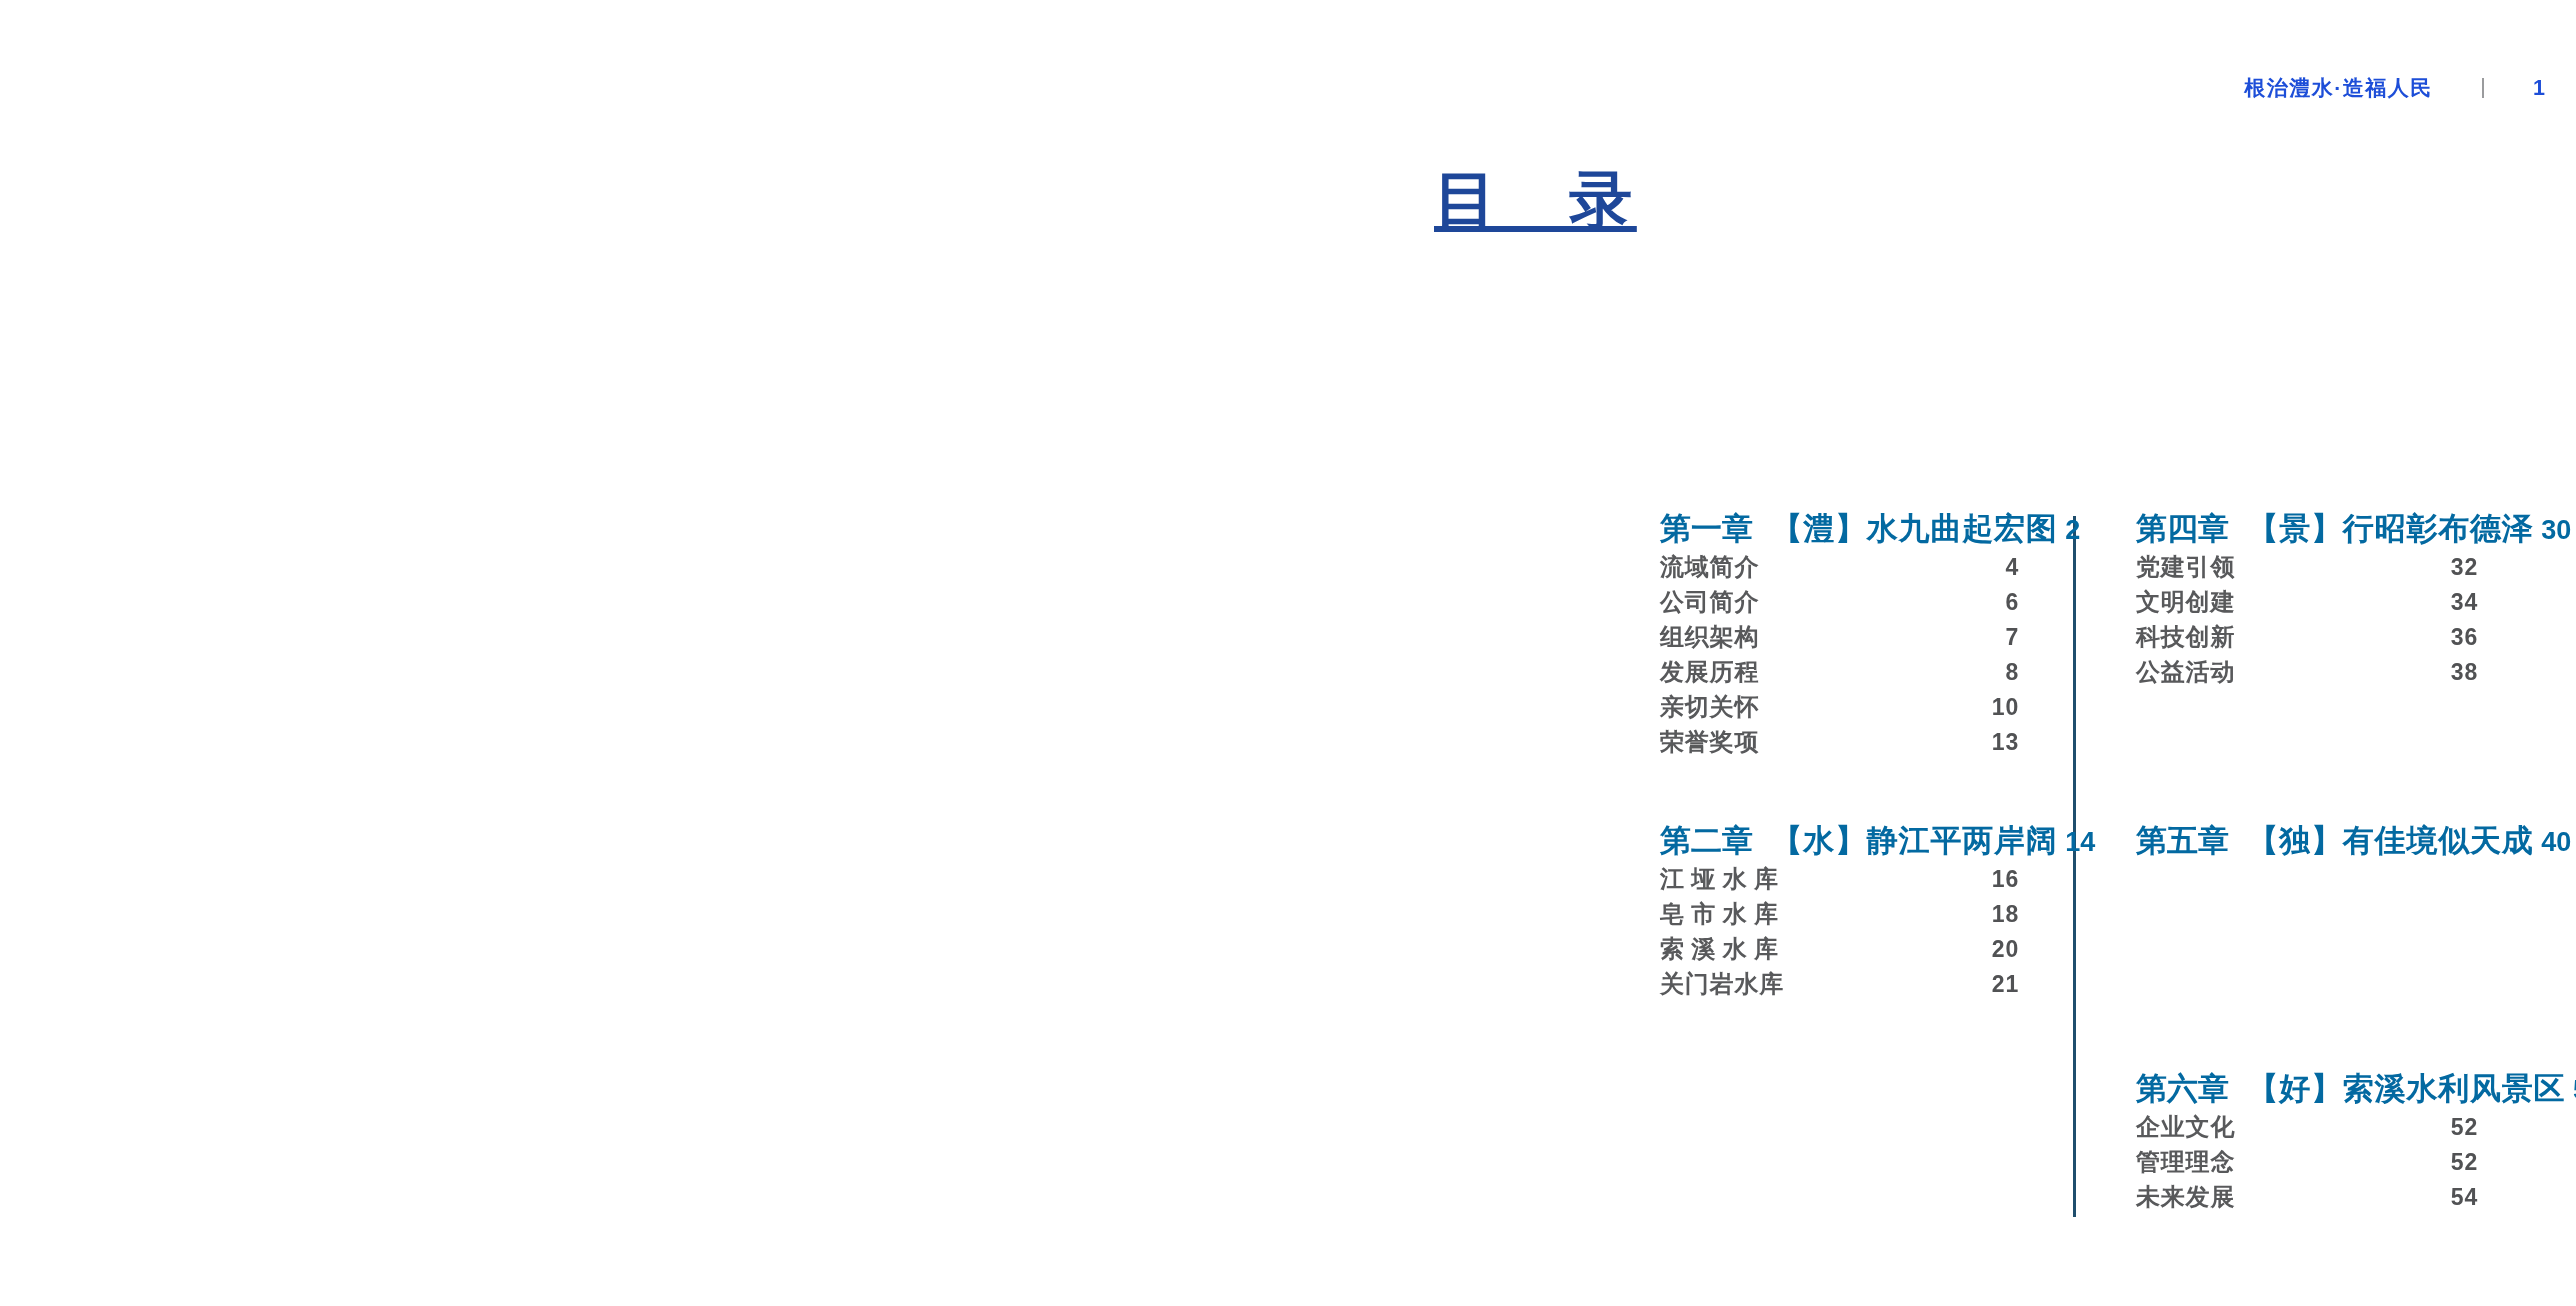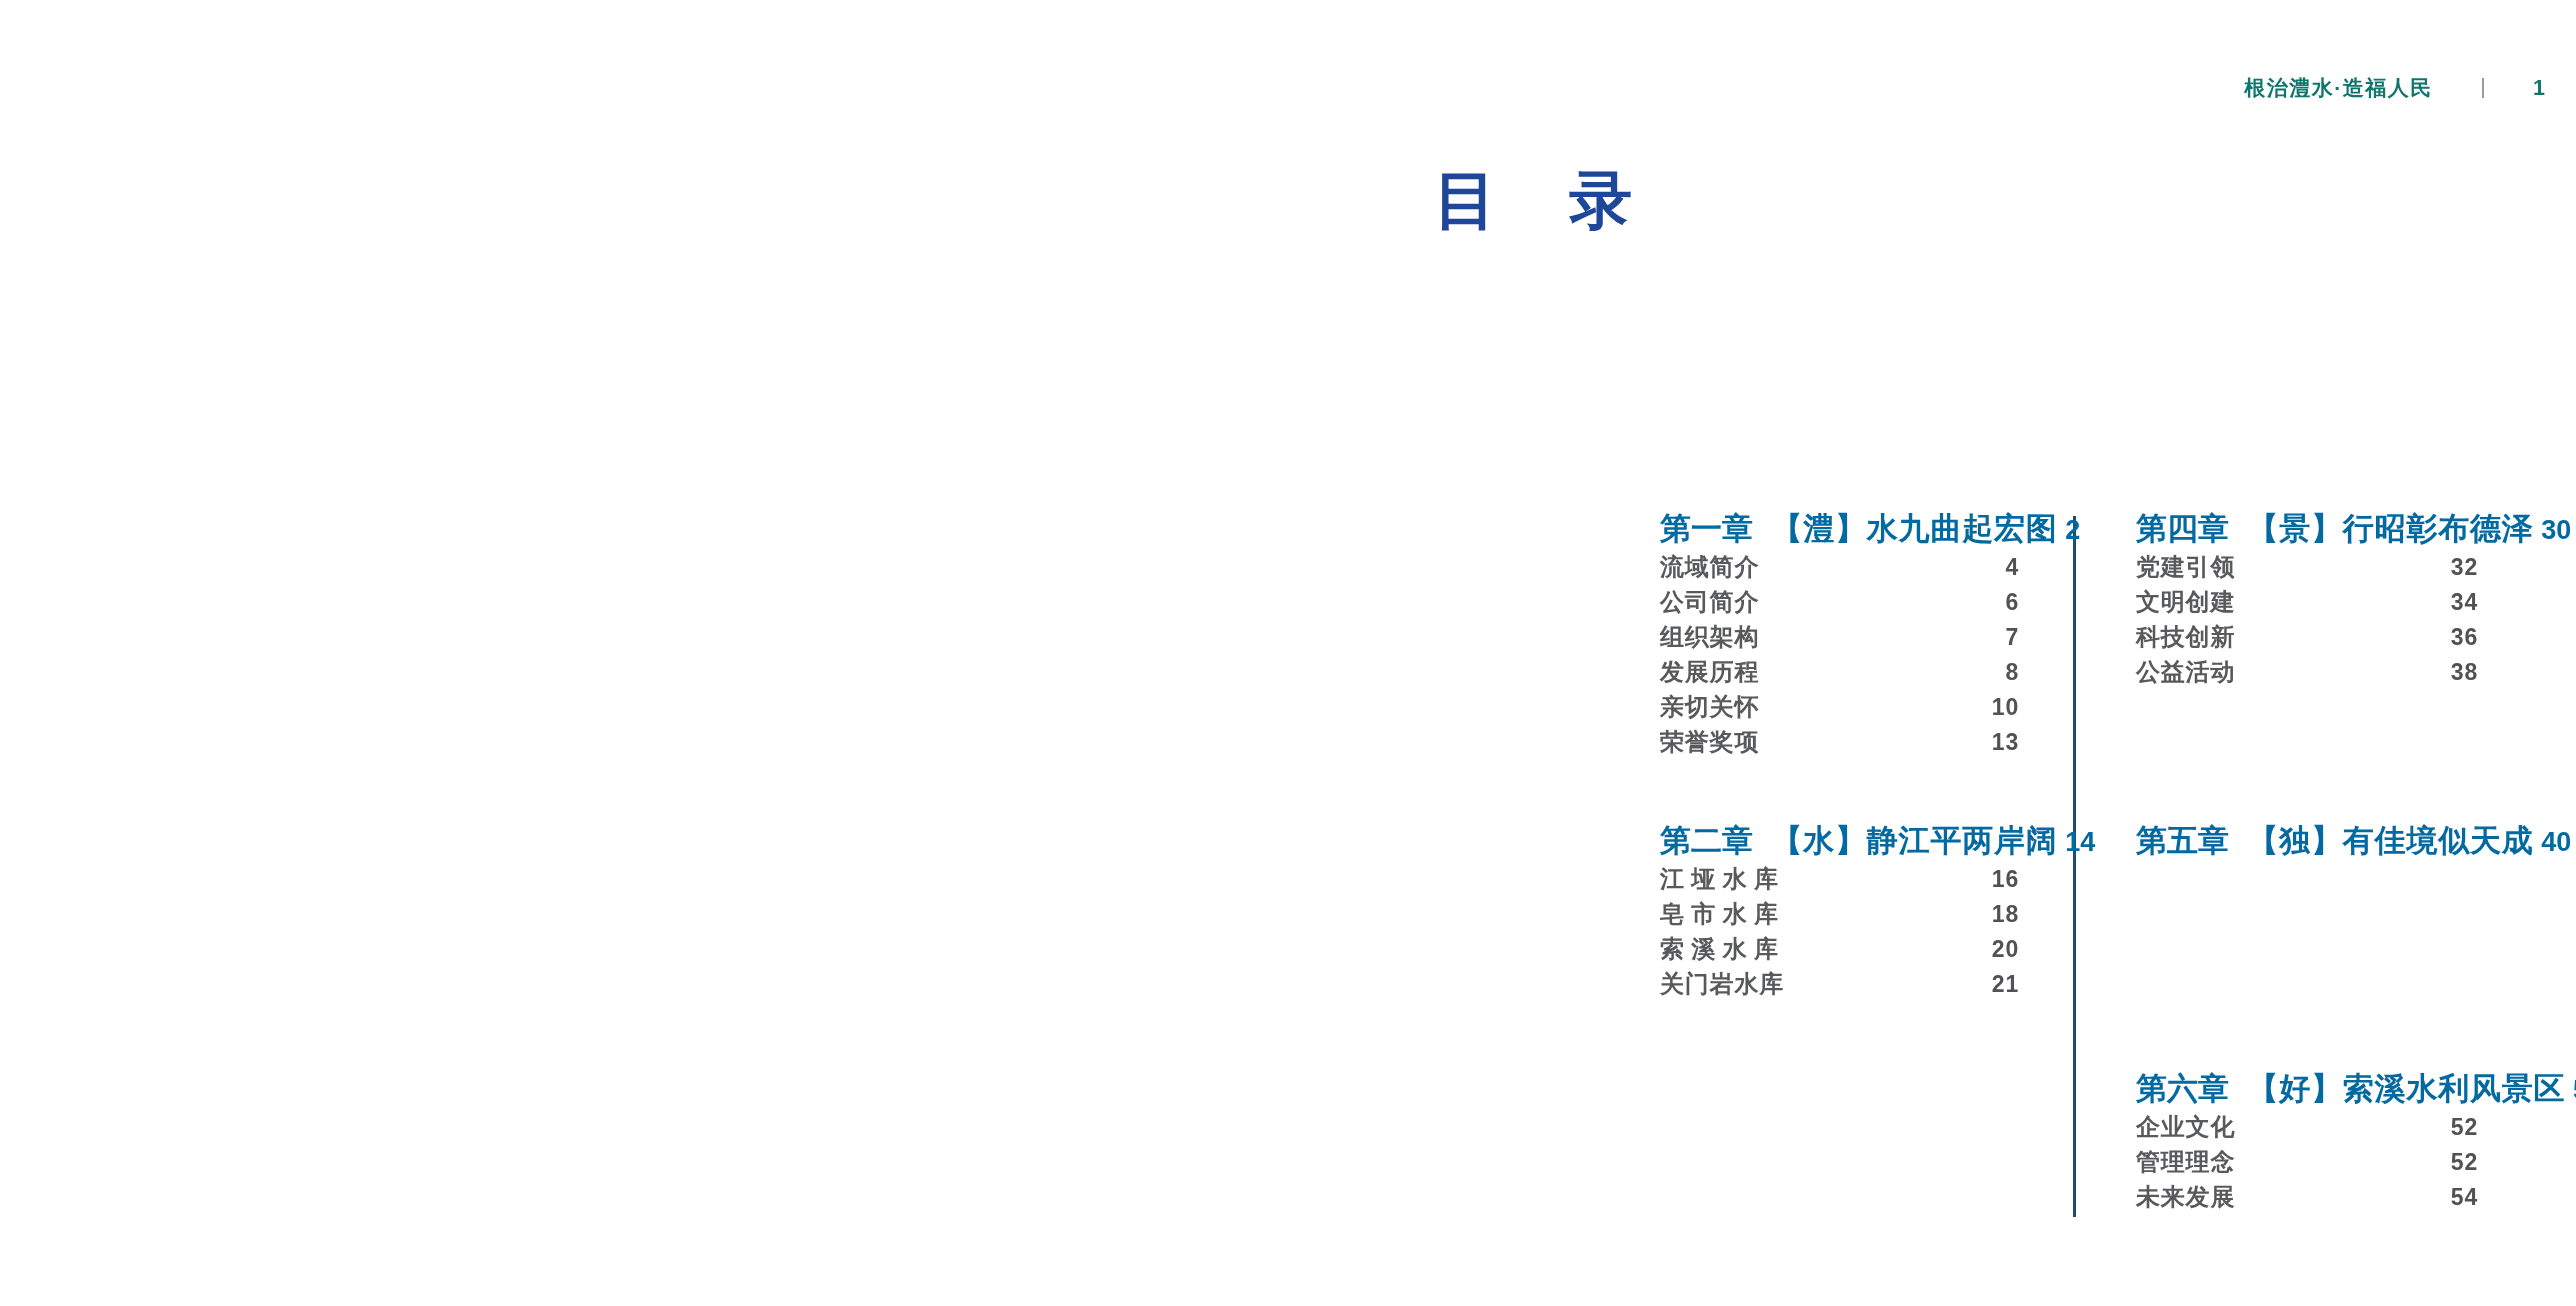--- a/index.html
+++ b/index.html
@@ -7,32 +7,32 @@
     position:relative;
     width:2576px;height:1306px;
     background:#ffffff;
     font-family:"Liberation Sans","DejaVu Sans",sans-serif;
     overflow:hidden;
   }
   
   .hdr{
     position:absolute;top:74px;right:31px;
     display:flex;align-items:center;
-    color:#0f766e;font-weight:bold;font-size:21px;letter-spacing:1.5px;gap:32px;
+    color:#1d4ed8;font-weight:bold;font-size:21px;letter-spacing:1.5px;gap:32px;
   }
   .hdr .sep{
     display:inline-block;width:2.3px;height:20px;background:#9a9b9d;
     margin:0 17px;
   }
   .hdr .pg{font-size:21.5px;letter-spacing:0;}
   
   .doc-title{
     position:absolute;left:1434px;top:163px;
     color:#1e4799;font-size:63px;font-weight:bold;line-height:1.2;
-    letter-spacing:4.6px;white-space:pre;
+    letter-spacing:4.6px;white-space:pre;text-decoration:underline;
   }
   
   .vdivider{
     position:absolute;left:2073px;top:516px;
     width:3.1px;height:701px;background:#1f4e6d;
   }
   
   .col{position:absolute;top:0;height:1306px;}
   #col-left{left:1660px;width:359px;}
   #col-right{left:2136px;width:342px;}

